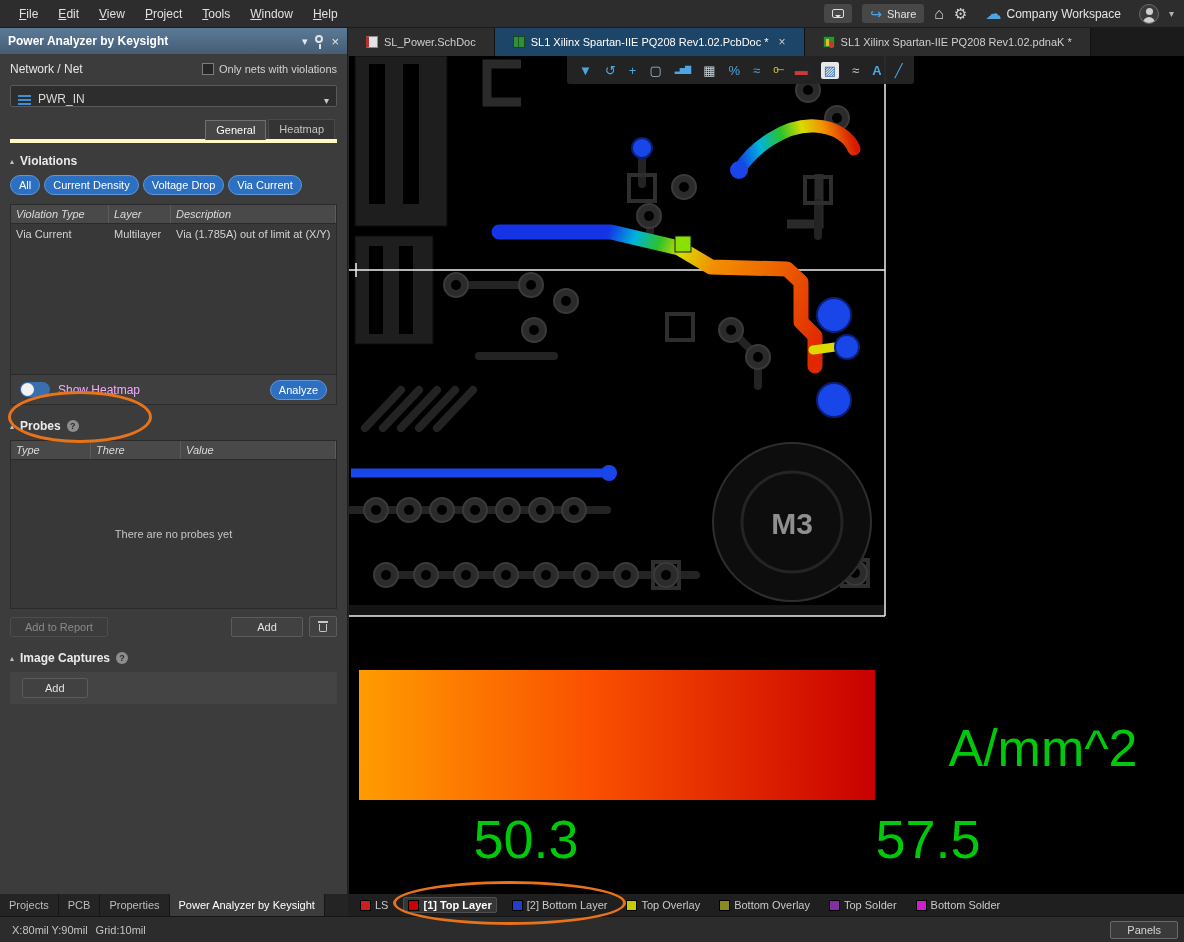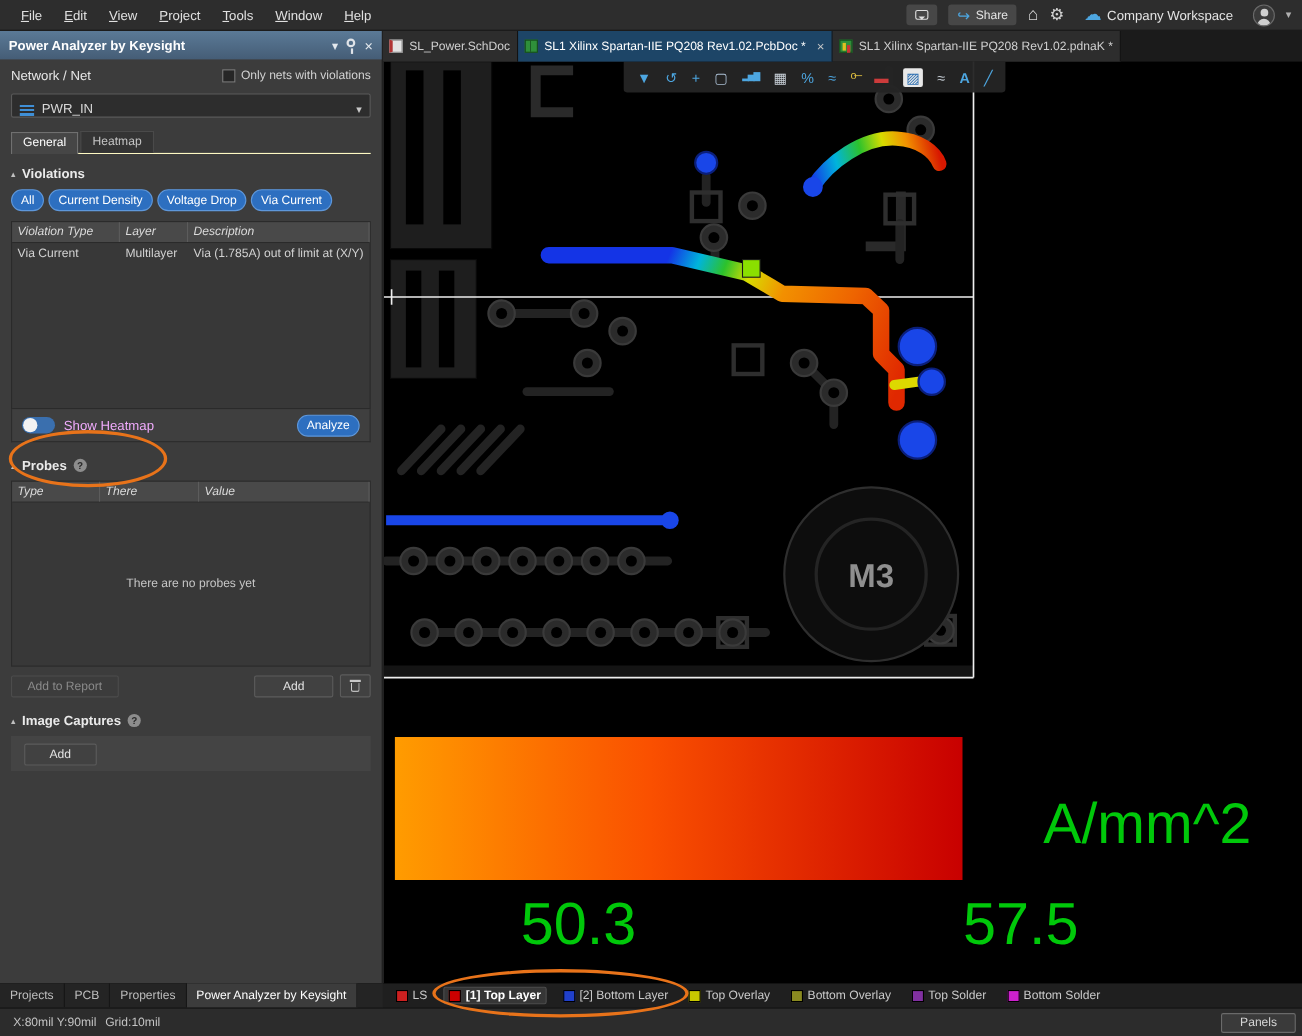--- a/index.html
+++ b/index.html
@@ -21,21 +21,21 @@
   .avatar { width:20px; height:20px; border-radius:50%; background:#3a3a3a; border:1px solid #6a6a6a;
     position:relative; overflow:hidden; }
   .avatar::before { content:""; position:absolute; left:6px; top:3px; width:7px; height:7px;
     border-radius:50%; background:#cfcfcf; }
   .avatar::after { content:""; position:absolute; left:3.5px; top:12px; width:12px; height:8px;
     border-radius:6px 6px 0 0; background:#cfcfcf; }
 
   
   .doc-tabbar { position:absolute; left:348px; top:28px; right:0; height:28px; background:#1b1b1b;
     display:flex; align-items:stretch; z-index:10; }
-  .doc-tab { display:flex; align-items:center; gap:6px; padding:0 6px; font-size:11px;
+  .doc-tab { display:flex; align-items:center; gap:6px; padding:0 18px; font-size:11px;
     color:#cfcfcf; background:#2d2d2d; border-right:1px solid #121212; white-space:nowrap; }
   .doc-tab.active { background:#1d4567; color:#fff; }
   .ic-doc { width:12px; height:12px; flex:0 0 12px; }
   .ic-schdoc { background:#e3e3e3; border:1px solid #8a8a8a; border-left:3px solid #b03434; }
   .ic-pcbdoc { background:#2f8f3a; border:1px solid #15491c;
     background-image:linear-gradient(90deg,transparent 4px,#1c5a24 4px,#1c5a24 5px,transparent 5px); }
   .ic-pdn { background:#2f8f3a; border:1px solid #15491c; position:relative; }
   .ic-pdn::after { content:""; position:absolute; left:2px; bottom:1px; width:3px; height:7px; background:#e0c020;
     box-shadow:4px 2px 0 0 #cc3434; }
   .tab-close { color:#c8c8c8; font-size:12px; margin-left:4px; }
@@ -55,21 +55,21 @@
   .net-label { color:#e6e6e6; }
   .chk-wrap { margin-left:auto; display:flex; align-items:center; gap:5px; font-size:11px; color:#d2d2d2; }
   .checkbox { width:12px; height:12px; background:#262626; border:1px solid #7d7d7d; }
 
   .dropdown { height:22px; background:#2d2d2d; border:1px solid #5a5a5a; border-radius:2px;
     display:flex; align-items:flex-end; gap:7px; padding:0 7px; margin-bottom:12px; }
   .net-icon { width:13px; height:11px;
     background:repeating-linear-gradient(180deg,#3f8fd6 0 2px,transparent 2px 4px); }
   .dropdown .caret { margin-left:auto; color:#c8c8c8; font-size:10px; }
 
-  .ptabs { display:flex; border-bottom:1px solid #fef9c3; margin-bottom:11px; }
+  .ptabs { display:flex; border-bottom:4px solid #fef9c3; margin-bottom:11px;justify-content:flex-end; }
   .ptab { padding:3px 10px 4px; font-size:11px; color:#c4c4c4; background:#343434;
     border:1px solid #4a4a4a; border-bottom:none; margin-right:2px; }
   .ptab.active { background:#464646; color:#fff; border-color:#707070; position:relative; top:1px; }
 
   .section-title { display:flex; align-items:center; gap:6px; color:#eaeaea; font-weight:bold;
     margin:4px 0 7px; }
   .tri { font-size:8px; color:#c0c0c0; }
   .help-circle { width:12px; height:12px; border-radius:50%; background:#8d8d8d; color:#2b2b2b;
     font-size:9px; font-weight:bold; display:flex; align-items:center; justify-content:center; }
 

